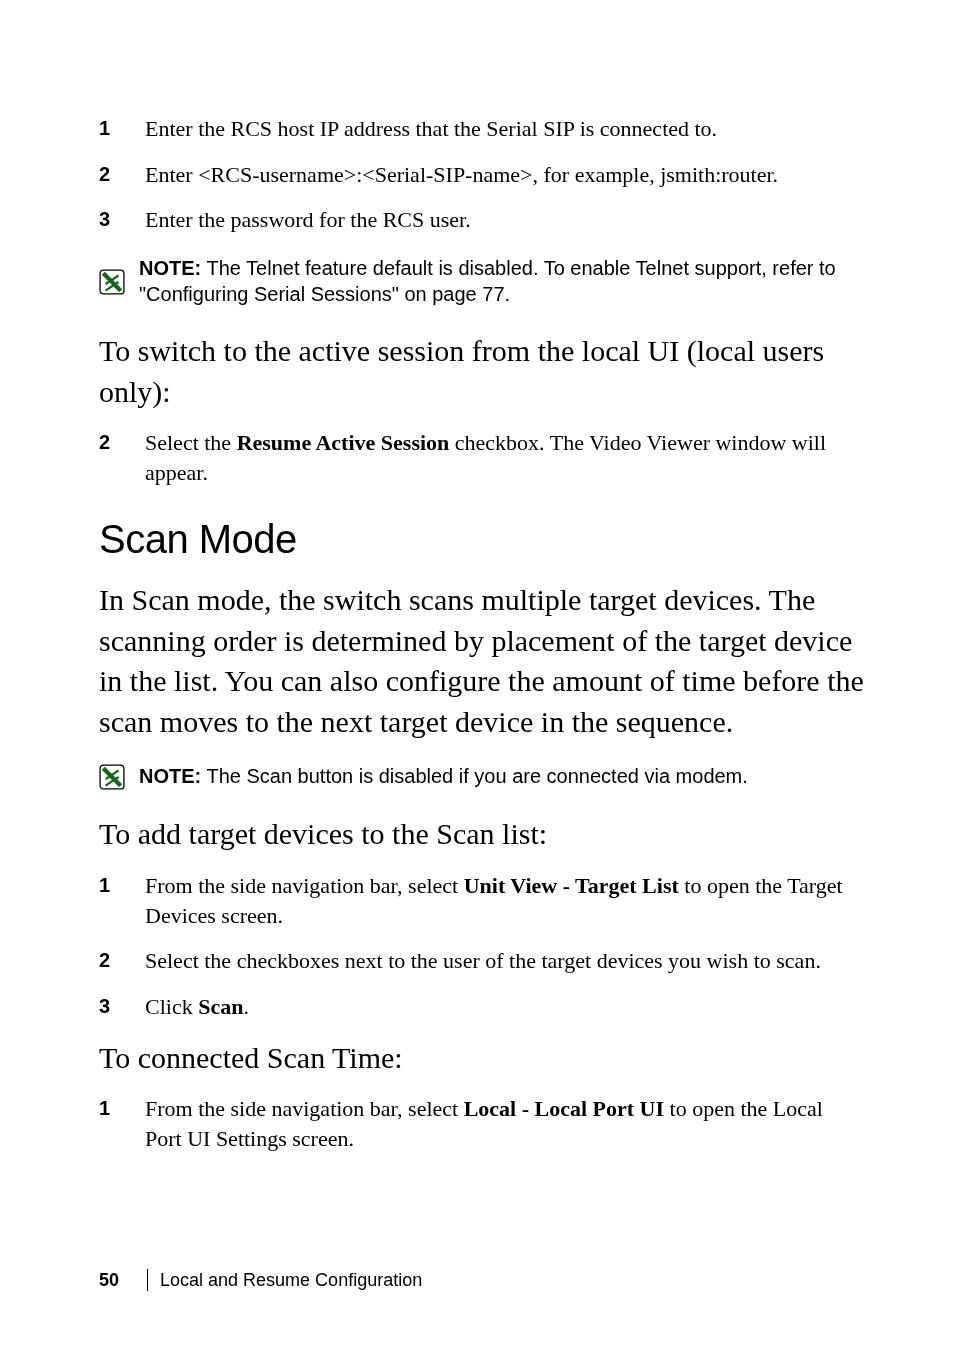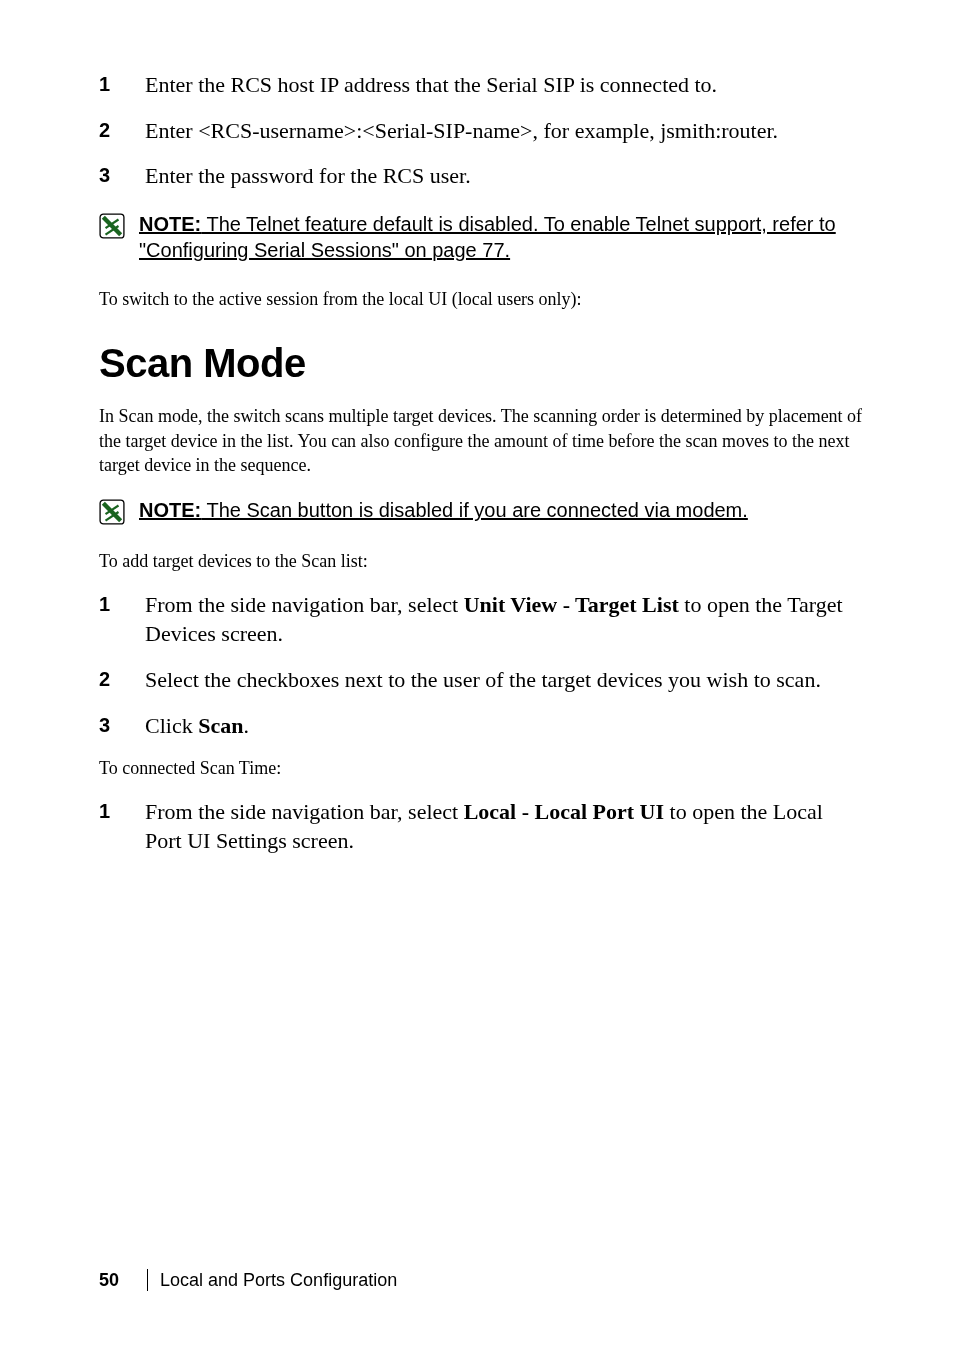--- a/index.html
+++ b/index.html
@@ -6,21 +6,21 @@
     margin: 0;
     padding: 0;
     background: #fff;
     color: #000;
     font-family: Georgia, 'Times New Roman', serif;
   }
   .page {
     width: 954px;
     height: 1351px;
     box-sizing: border-box;
-    padding: 70px 88px 0 99px;
+    padding: 114px 88px 0 99px;
     position: relative;
   }
   .ol-num {
     font-family: Arial, Helvetica, sans-serif;
     font-weight: bold;
     font-size: 20px;
     display: inline-block;
     width: 42px;
     vertical-align: top;
     line-height: 1.4;
@@ -32,49 +32,48 @@
     font-size: 22px;
     line-height: 1.35;
     font-family: Georgia, 'Times New Roman', serif;
   }
   .list-row {
     margin-bottom: 16px;
   }
   .note-row {
     margin: 20px 0 24px 0;
     display: flex;
-    align-items: flex-start;
-    text-decoration: underline;
+    align-items: center;
   }
   .note-icon {
     width: 26px;
     height: 26px;
     flex: 0 0 26px;
     margin-right: 14px;
     margin-top: 2px;
   }
   .note-icon svg { width: 26px; height: 26px; display:block; }
   .note-text {
     font-family: Arial, Helvetica, sans-serif;
     font-size: 20px;
     line-height: 1.3;
     width: 720px;
   }
   .note-text .note-label {
     font-weight: bold;
   }
   .para {
-    font-size: 18px;
+    font-size: 30px;
     line-height: 1.35;
     margin: 0 0 16px 0;
     font-family: Georgia, 'Times New Roman', serif;
   }
   h2.scan-mode {
     font-family: Arial, Helvetica, sans-serif;
-    font-weight: 700;
+    font-weight: 400;
     font-size: 40px;
     margin: 30px 0 18px 0;
     letter-spacing: -0.5px;
   }
   b.serif-bold { font-weight: bold; }
   .footer {
     position: absolute;
     bottom: 60px;
     left: 99px;
     font-family: Arial, Helvetica, sans-serif;
@@ -117,20 +116,26 @@
           <path d="M6 20 L18 12" stroke="#1a6420" stroke-width="2"></path>
         </svg>
     </span>
     <span class="note-text">
       <span class="note-label">NOTE:</span><span> The Telnet feature default is disabled. To enable Telnet support, refer to "Configuring Serial Sessions" on page 77.</span>
     </span>
   </div>
 
   <p class="para">To switch to the active session from the local UI (local users only):</p>
 
+  <div class="list-row">
+    <span class="ol-num">2</span>
+    <span class="ol-body">
+      <span>Select the </span><b class="serif-bold">Resume Active Session</b><span> checkbox. The Video Viewer window will appear.</span>
+    </span>
+  </div>
 
   <h2 class="scan-mode">Scan Mode</h2>
 
   <p class="para">In Scan mode, the switch scans multiple target devices. The scanning order is determined by placement of the target device in the list. You can also configure the amount of time before the scan moves to the next target device in the sequence.</p>
 
   <div class="note-row">
     <span class="note-icon">
       <svg viewBox="0 0 24 24">
           <rect x="1" y="1" width="22" height="22" rx="3" fill="#fff" stroke="#000" stroke-width="1.2"></rect>
           <path d="M4 4 L20 20" stroke="#1a6420" stroke-width="4"></path>
@@ -167,16 +172,16 @@
   <div class="list-row">
     <span class="ol-num">1</span>
     <span class="ol-body">
       <span>From the side navigation bar, select </span><b class="serif-bold">Local - Local Port UI</b><span> to open the Local Port UI Settings screen.</span>
     </span>
   </div>
 
   <div class="footer">
     <span class="pnum">50</span>
     <span class="divider"></span>
-    <span class="section">Local and Ports Configuration</span>
+    <span class="section">Local and Resume Configuration</span>
   </div>
 
 </div>
 
 </body></html>

